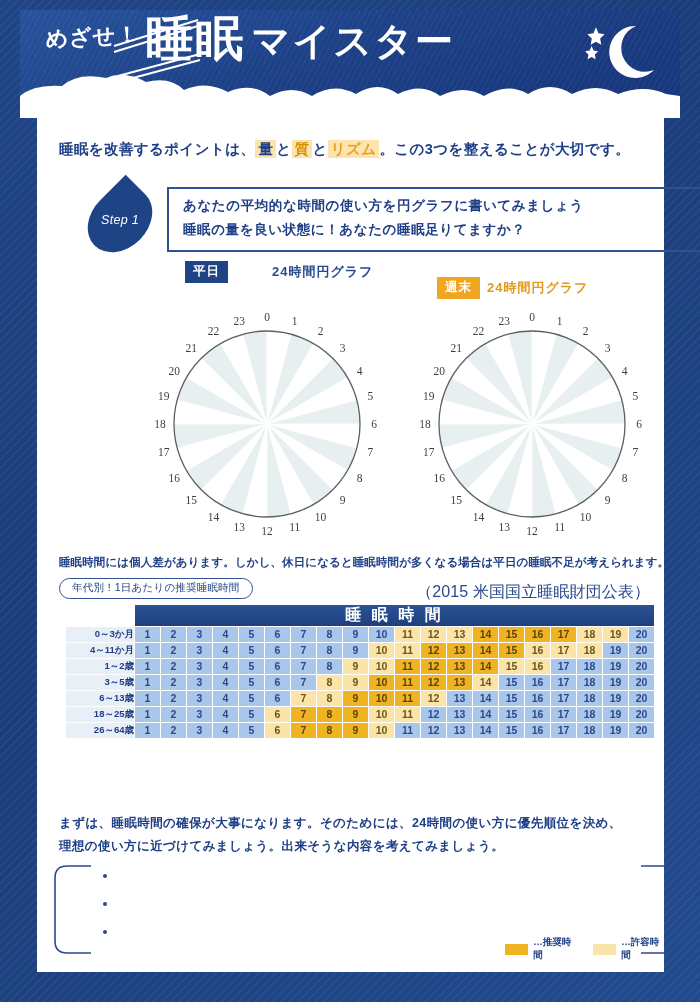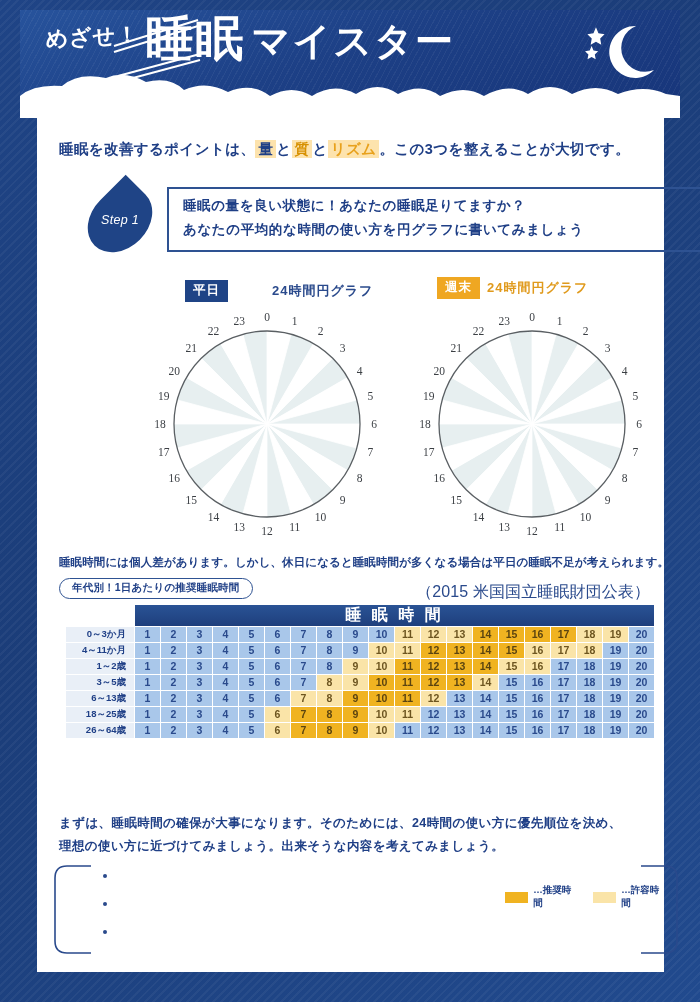--- a/index.html
+++ b/index.html
@@ -134,56 +134,56 @@
 
   
   .note{
     position:absolute; left:22px; top:443px; width:625px;
     font-size:11.5px; color:#1f3f86; font-weight:700; letter-spacing:.1px;
     white-space:nowrap;
   }
   .pill{
     position:absolute; left:22px; top:466px;
     border:1px solid #2e5292; border-radius:11px;
-    padding:2px 12px 3px; font-size:10.5px; color:#1f3f86; font-weight:700;
+    padding:2px 12px 3px; font-size:10.5px; color:#1f3f86; font-weight:400;
     letter-spacing:.2px; white-space:nowrap;
   }
   .source{
     position:absolute; right:14px; top:470px;
     font-size:16px; color:#2a4a8c; letter-spacing:.1px; white-space:nowrap;
   }
 
   
   .tbl{
     position:absolute; left:28px; top:492px;
     border-collapse:separate; border-spacing:1px;
     font-size:10.5px;
   }
   .tbl td, .tbl th{ padding:0; }
   .tbl .rowlabel{
     width:68px; height:15px;
     background:#e9eff7;
     color:#1f3f86; font-size:9.5px; font-weight:700;
-    text-align:right; padding-right:8px; white-space:nowrap;
+    text-align:right; padding-right:0; white-space:nowrap;
   }
   .tbl .hdr{
     background:linear-gradient(180deg,#2a5395,#1e3f7d);
     color:#fff; font-size:16px; font-weight:700; letter-spacing:3px;
     text-align:center; height:15px;
   }
   .cell{
     width:25px; height:15px; text-align:center; vertical-align:middle;
     font-size:10.5px; font-weight:600; line-height:15px;
   }
   .c-blue{ background:#a9c7ea; color:#2a4a8c; }
   .c-light{ background:#fae4a8; color:#6d5520; }
   .c-dark{ background:#f0b321; color:#5b4410; }
 
   .legend{
-    position:absolute; left:468px; top:772px;
+    position:absolute; left:468px; top:824px;
     display:flex; align-items:center; gap:5px; font-size:9.5px;
     color:#1f3f86; font-weight:700;
   }
   .sw{ display:inline-block; width:26px; height:11px; }
   .sw-dark{ background:#f0b321; }
   .sw-light{ background:#fae4a8; }
 
   
   .closing{
     position:absolute; left:22px; top:700px; width:620px;
@@ -238,25 +238,25 @@
 
     <div class="lede">
       <span>睡眠を改善するポイントは、</span><span class="hl-amount">量</span><span>と</span><span class="hl-quality">質</span><span>と</span><span class="hl-rhythm">リズム</span><span>。この3つを整えることが大切です。</span>
     </div>
 
     <div class="step-box"></div>
     <div class="step-badge">
       <span>Step 1</span>
     </div>
     <div class="step-text">
+      <div>あなたの平均的な時間の使い方を円グラフに書いてみましょう</div>
       <div>睡眠の量を良い状態に！あなたの睡眠足りてますか？</div>
-      <div>あなたの平均的な時間の使い方を円グラフに書いてみましょう</div>
-    </div>
-
-    <div class="chart-head" style="left:148px; top:168px;gap:44px;">
+    </div>
+
+    <div class="chart-head" style="left:148px; top:149px;gap:44px;">
       <span class="chip chip-weekday">平日</span>
       <span class="cap cap-weekday">24時間円グラフ</span>
     </div>
     <div class="chart-head" style="left:400px; top:165px;">
       <span class="chip chip-weekend">週末</span>
       <span class="cap cap-weekend">24時間円グラフ</span>
     </div>
 
     <div class="chart-wrap" style="left:110px; top:192px;">
       <svg id="pie-weekday" width="240" height="240" viewBox="0 0 240 240">

